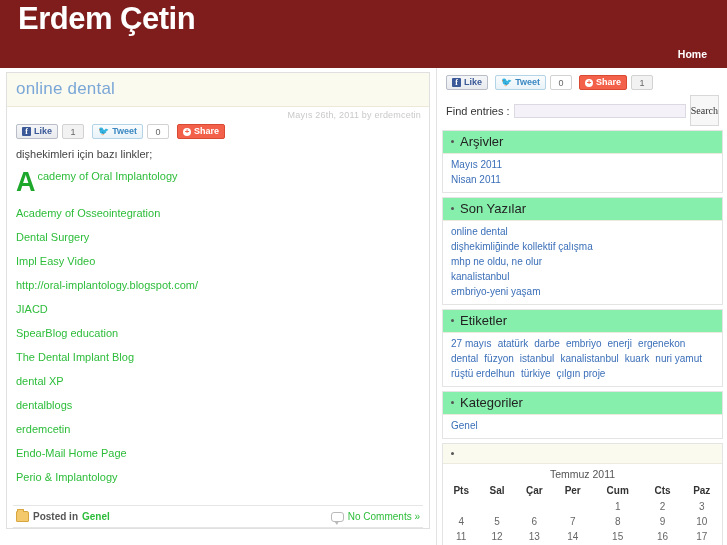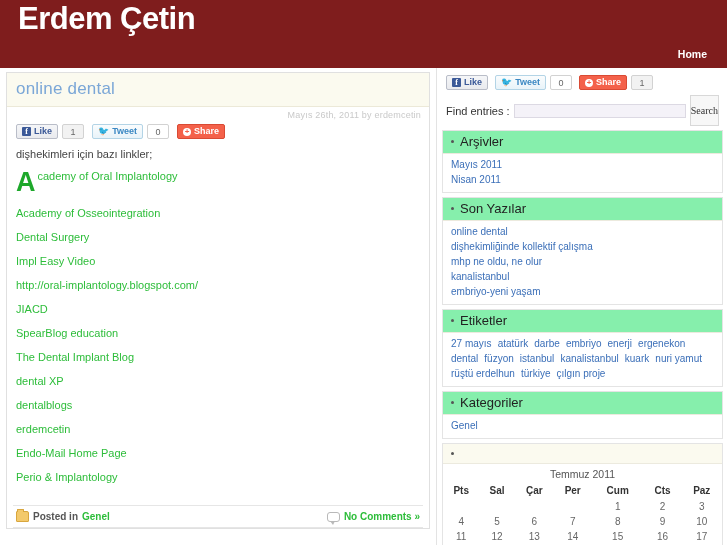--- a/index.html
+++ b/index.html
@@ -229,21 +229,21 @@
     margin: 4px 6px 0 6px;
     padding: 5px 3px 5px 3px;
     display: flex;
     justify-content: space-between;
     align-items: center;
     font-size: 10px;
   }
   .pf-left, .pf-right { display: flex; align-items: center; gap: 4px; }
   .pf-left { color: #555555; font-weight: bold; }
   .pf-left a { color: #2dbd3a; text-decoration: none; font-weight: bold; }
-  .pf-right a { color: #2dbd3a; text-decoration: none; font-weight: bold; }
+  .pf-right a { color: #2dbd3a; text-decoration: none; font-weight: normal; }
   .icon-folder {
     width: 11px; height: 9px;
     background: #f3c96b;
     border: 1px solid #d8a63e;
     border-radius: 1px 2px 1px 1px;
     position: relative;
   }
   .icon-folder:before {
     content: "";
     position: absolute;

